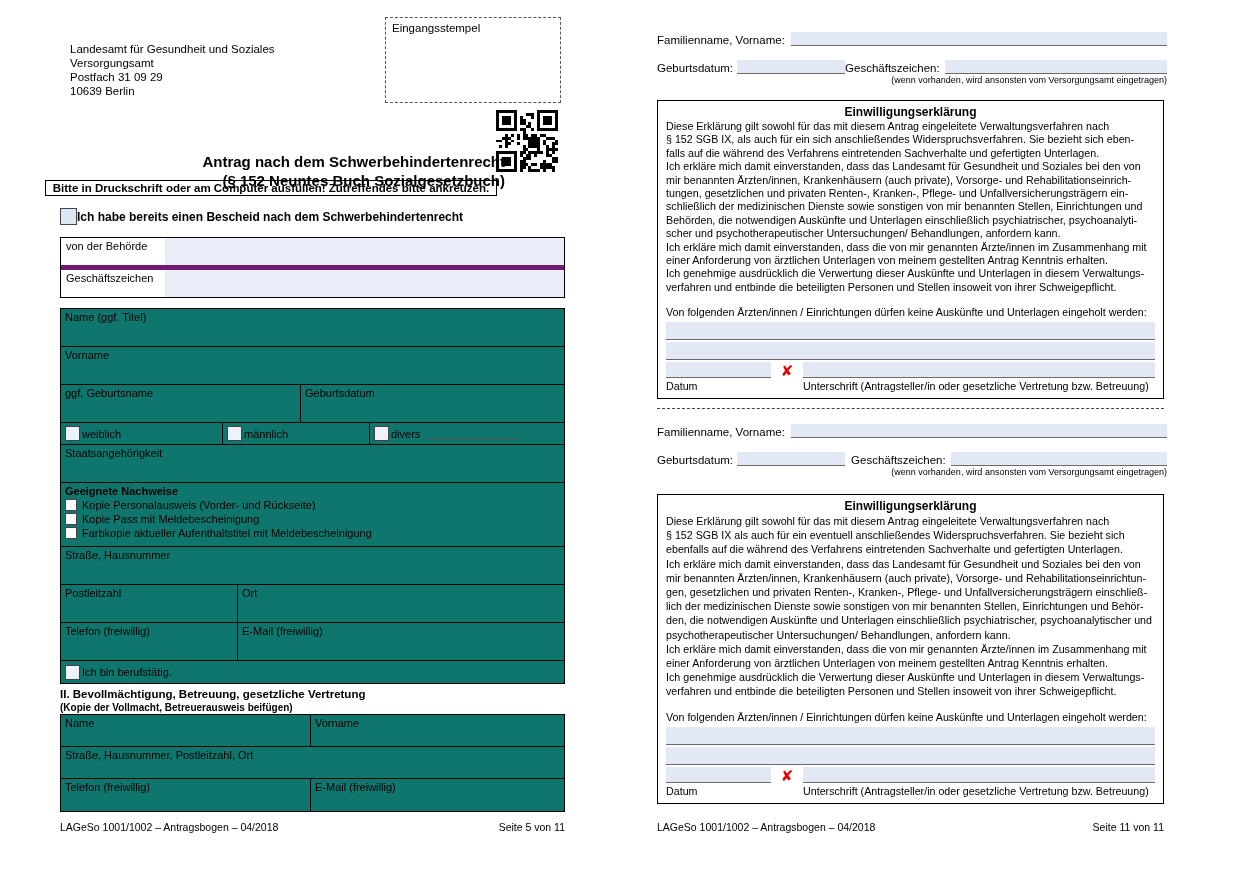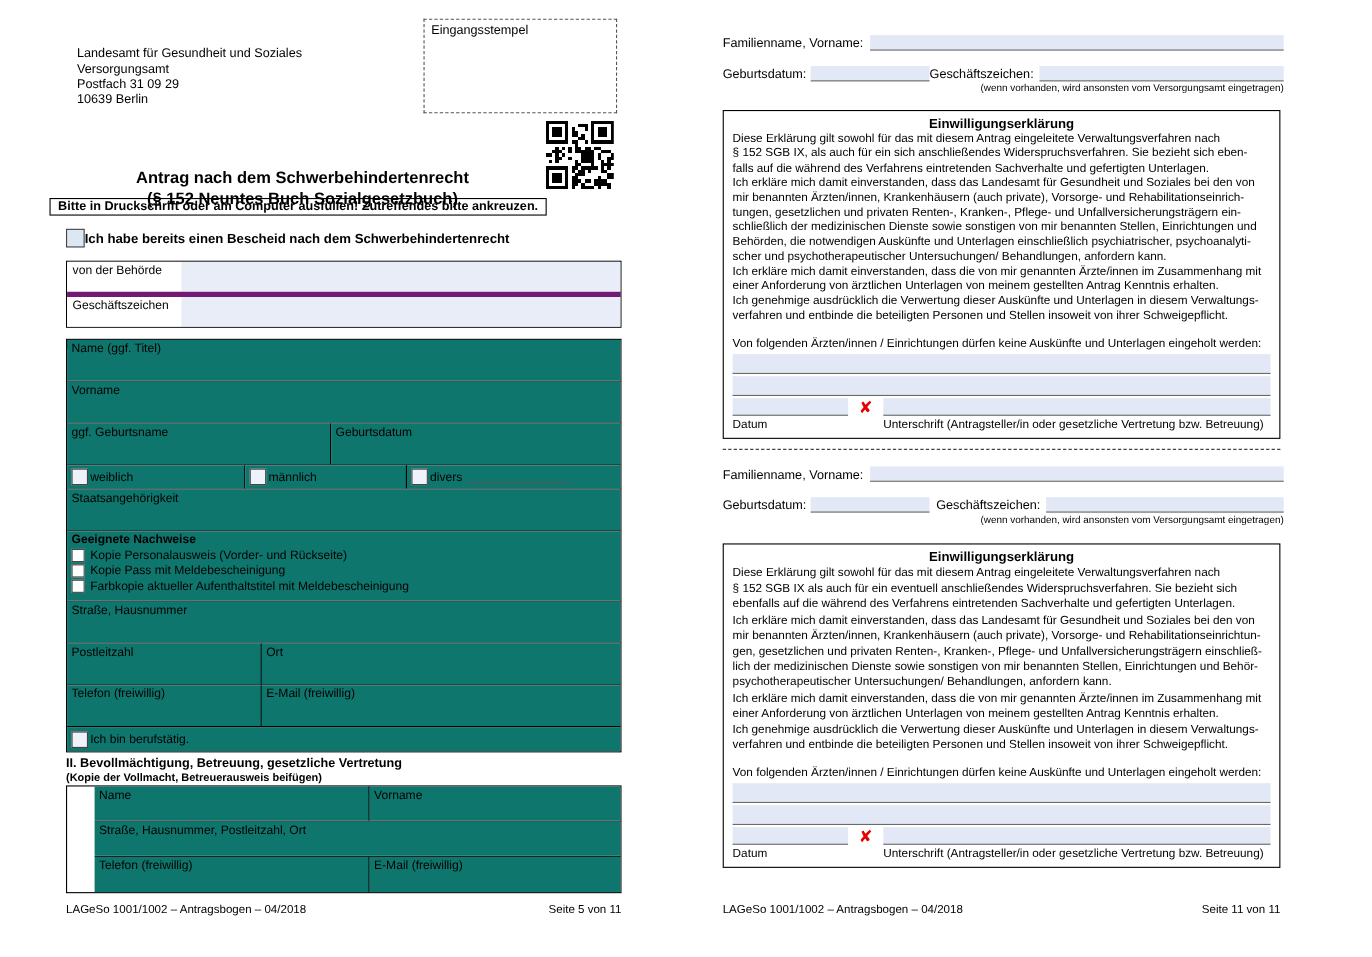--- a/index.html
+++ b/index.html
@@ -6,21 +6,21 @@
   body{width:1247px;height:870px;background:#ffffff;position:relative;
        font-family:"Liberation Sans","DejaVu Sans",sans-serif;color:#000;}
   .abs{position:absolute;}
 
   
   #page-left{position:absolute;left:0;top:0;width:640px;height:870px;}
   #sender{left:70px;top:42px;font-size:11.5px;line-height:14px;}
   #stamp-box{left:385px;top:17px;width:176px;height:86px;border:1px dashed #555;
              font-size:11.5px;padding:4px 6px;box-sizing:border-box;}
   #qr-wrap{left:496px;top:110px;width:62px;height:62px;}
-  #title{left:45px;top:152px;width:460px;text-align:center;font-weight:bold;font-size:15px;line-height:19px;}
+  #title{left:45px;top:152px;width:460px;text-align:right;font-weight:bold;font-size:15px;line-height:19px;}
   #instruction-bar{left:45px;top:180px;width:452px;border:1.6px solid #000;text-align:center;
                    font-weight:bold;font-size:11.5px;padding:1px 0;box-sizing:border-box;}
   #bescheid-row{left:60px;top:208px;width:505px;display:flex;align-items:center;font-weight:bold;font-size:12px;}
   .cb{display:inline-block;box-sizing:border-box;border:1.2px solid #444;background:#fff;}
   .cb.big{width:17px;height:17px;background:#dde6f3;}
   .cb.med{width:15px;height:15px;background:#eef2fa;}
   .cb.sm{width:12px;height:12px;background:#fff;margin-right:5px;flex:0 0 auto;}
   #decision-table{left:60px;top:237px;width:505px;border:1px solid #000;box-sizing:border-box;}
   .drow{display:flex;height:27px;}
   .drow + .drow{border-top:5px solid #701a75;}
@@ -35,21 +35,21 @@
   .fcell{background:#0f766e;padding:2px 4px;box-sizing:border-box;border-right:1px solid #000;}
   .fcell:last-child{border-right:none;}
   .h38{height:38px;} .h22{height:22px;justify-content:space-between;} .h64{height:64px;}
   .vcent{display:flex;align-items:center;gap:2px;}
   .wfull{width:100%;}
   .divers-line{display:inline-block;width:92px;border-bottom:1px solid #555;height:11px;margin-left:4px;}
   .nach-line{display:flex;align-items:center;margin-top:2px;font-size:11px;}
 
   #sec2-head{left:60px;top:688px;line-height:13px;}
   #sec2-sub{font-size:10px;}
-  #sec2-table{left:60px;top:714px;width:505px;border:1px solid #000;box-sizing:border-box;font-size:11px;padding-left:25px;}
+  #sec2-table{left:60px;top:714px;width:505px;border:1px solid #000;box-sizing:border-box;font-size:11px;}
   .h32{height:32px;}
   #footer-left{left:60px;top:821px;width:505px;display:flex;justify-content:space-between;font-size:10.5px;}
 
   
   #page-right{position:absolute;left:632px;top:0;width:587px;height:870px;}
   .hdr{position:absolute;left:25px;width:510px;font-size:11.5px;}
   .hline{display:flex;align-items:flex-end;}
   .ufield{background:#e2e8f5;border-bottom:1px solid #6a6a6a;height:14px;box-sizing:border-box;}
   .grow{flex:1;}
   .note{font-size:9px;text-align:right;margin-top:1px;}
@@ -402,20 +402,21 @@
   <div class="consent-box" id="consent2" style="top:494px;">
     <div class="consent-title">Einwilligungserklärung</div>
     <div class="consent-lines">
         <div>Diese Erklärung gilt sowohl für das mit diesem Antrag eingeleitete Verwaltungsverfahren nach</div>
         <div>§ 152 SGB IX als auch für ein eventuell anschließendes Widerspruchsverfahren. Sie bezieht sich</div>
         <div>ebenfalls auf die während des Verfahrens eintretenden Sachverhalte und gefertigten Unterlagen.</div>
         <div>Ich erkläre mich damit einverstanden, dass das Landesamt für Gesundheit und Soziales bei den von</div>
         <div>mir benannten Ärzten/innen, Krankenhäusern (auch private), Vorsorge- und Rehabilitationseinrichtun-</div>
         <div>gen, gesetzlichen und privaten Renten-, Kranken-, Pflege- und Unfallversicherungsträgern einschließ-</div>
         <div>lich der medizinischen Dienste sowie sonstigen von mir benannten Stellen, Einrichtungen und Behör-</div>
+        <div>den, die notwendigen Auskünfte und Unterlagen einschließlich psychiatrischer, psychoanalytischer und</div>
         <div>psychotherapeutischer Untersuchungen/ Behandlungen, anfordern kann.</div>
         <div>Ich erkläre mich damit einverstanden, dass die von mir genannten Ärzte/innen im Zusammenhang mit</div>
         <div>einer Anforderung von ärztlichen Unterlagen von meinem gestellten Antrag Kenntnis erhalten.</div>
         <div>Ich genehmige ausdrücklich die Verwertung dieser Auskünfte und Unterlagen in diesem Verwaltungs-</div>
         <div>verfahren und entbinde die beteiligten Personen und Stellen insoweit von ihrer Schweigepflicht.</div>
       </div>
     <div class="noinfo">Von folgenden Ärzten/innen / Einrichtungen dürfen keine Auskünfte und Unterlagen eingeholt werden:</div>
     <div class="ufield sig-line"></div>
     <div class="ufield sig-line" style="margin-top:2px;"></div>
     <div class="sig-row">

